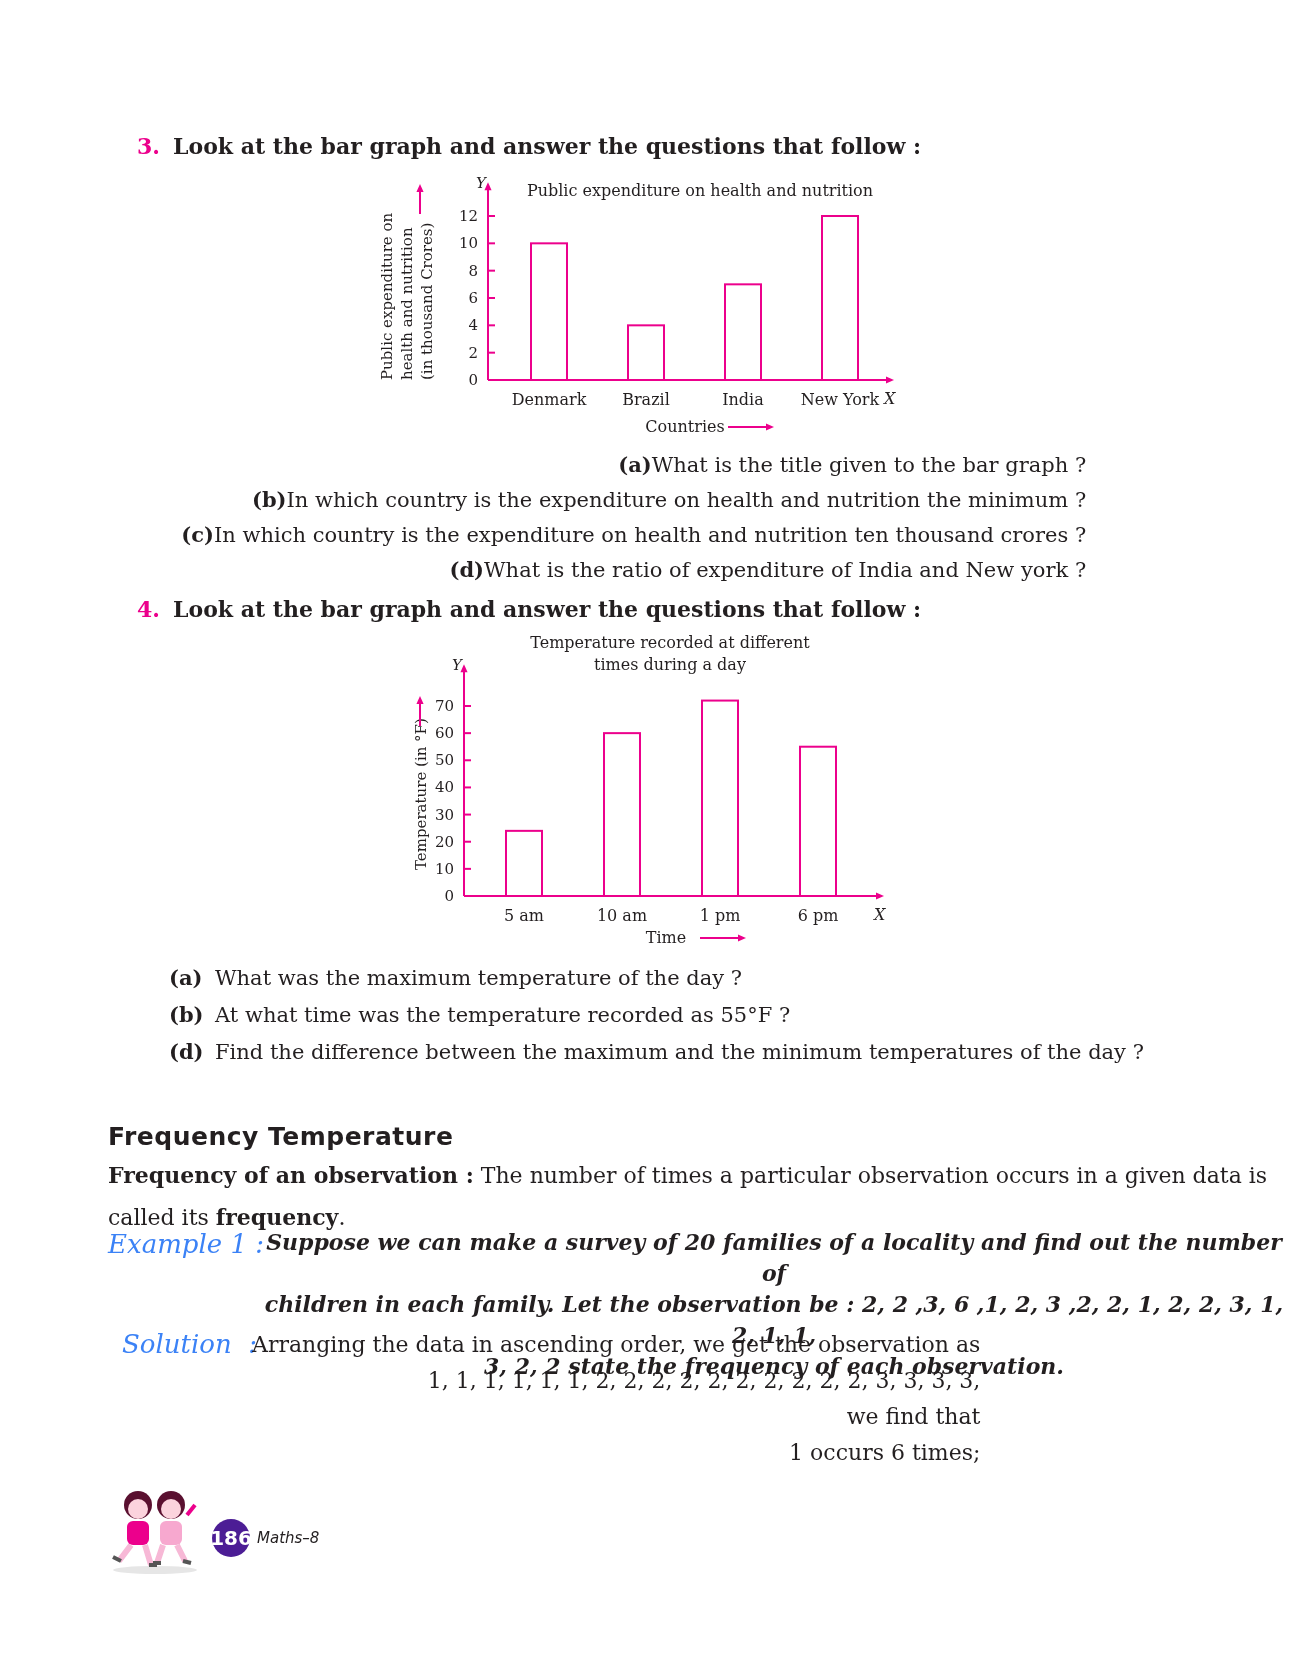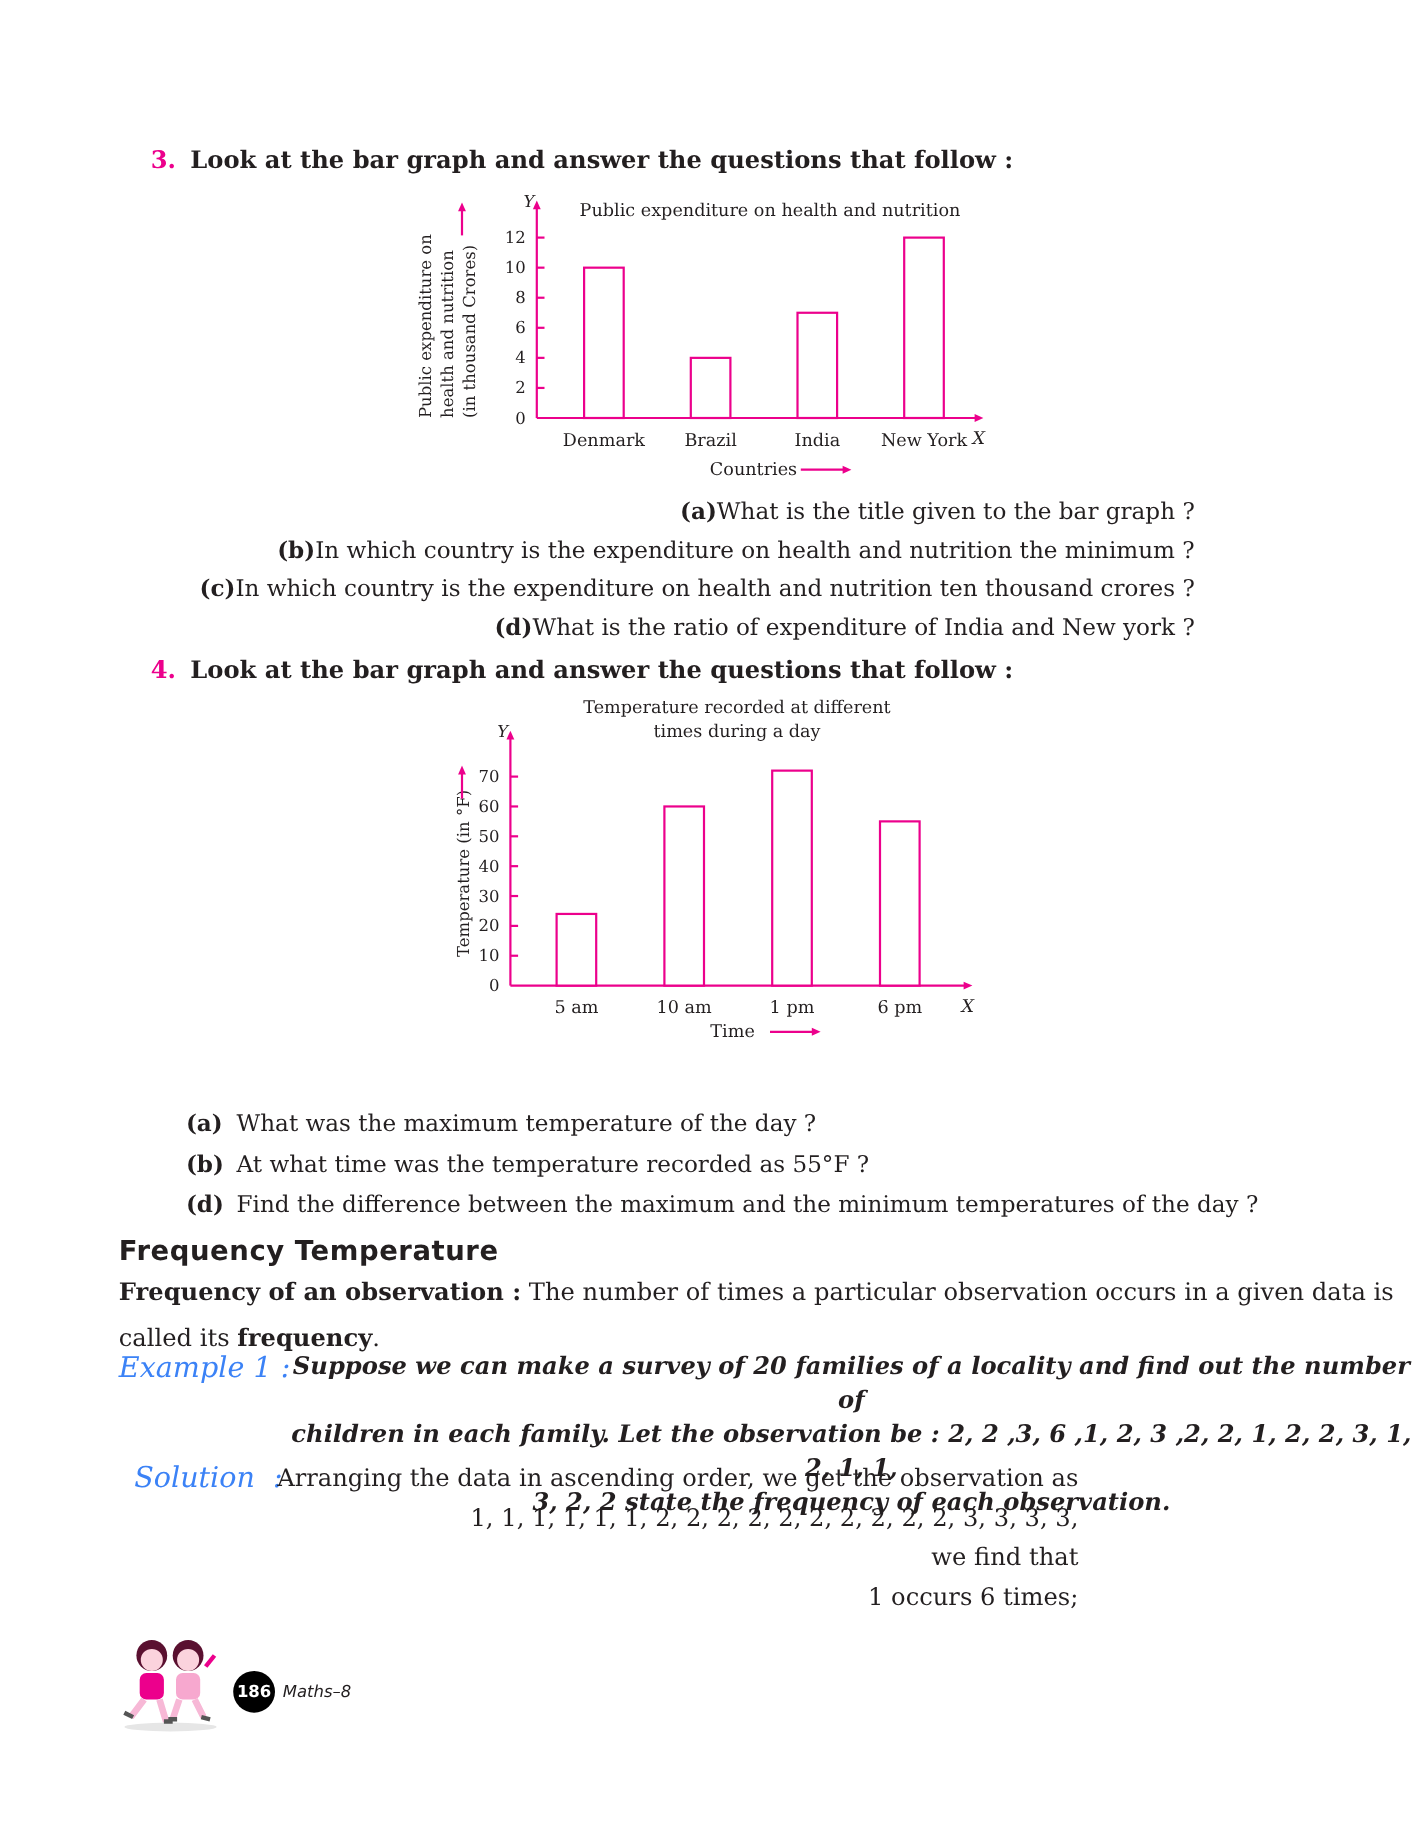--- a/index.html
+++ b/index.html
@@ -7,21 +7,21 @@
   .abs{position:absolute;}
   .qhead{font-family:"DejaVu Serif",serif;font-weight:bold;font-size:22px;white-space:nowrap;}
   .qnum{color:#ec008c;display:inline-block;width:36px;}
   .sub{font-family:"DejaVu Serif",serif;font-size:21px;white-space:nowrap;}
   .sub .lbl{font-weight:bold;display:inline-block;width:46px;}
   .para{font-family:"DejaVu Serif",serif;font-size:22px;white-space:nowrap;text-align:right;}
   .sec{font-family:"DejaVu Sans",sans-serif;font-weight:bold;font-size:25px;letter-spacing:0.5px;}
   .ex-lbl{color:#3b82f6;font-style:italic;font-size:26px;}
   .ex-body{font-weight:bold;font-style:italic;font-size:22px;line-height:31px;text-align:center;}
   svg text{font-family:"DejaVu Serif",serif;fill:#231f20;}
-  .pg{width:38px;height:38px;border-radius:50%;background:#000000;color:#fff;font-family:"DejaVu Sans",sans-serif;font-weight:bold;font-size:15px;display:flex;align-items:center;justify-content:center;}
+  .pg{width:38px;height:38px;border-radius:50%;background:#4c1d95;color:#fff;font-family:"DejaVu Sans",sans-serif;font-weight:bold;font-size:20px;display:flex;align-items:center;justify-content:center;}
   .book{font-family:"DejaVu Sans",sans-serif;font-style:italic;font-size:15px;}
 </style>
 </head>
 <body>
 
 <div class="abs qhead" style="left:137px;top:133px;"><span class="qnum">3.</span><span>Look at the bar graph and answer the questions that follow :</span></div>
 
 <svg class="abs" id="chart1" style="left:370px;top:170px;" width="560" height="270">
     <line x1="118" y1="210" x2="118" y2="18.333333333333343" stroke="#ec008c" stroke-width="2"></line>
     <polygon points="118,12.333333333333343 114.42857142857143,20.333333333333343 121.57142857142857,20.333333333333343" fill="#ec008c"></polygon>
@@ -105,21 +105,21 @@
     <text x="270" y="18" font-size="16" text-anchor="middle">Temperature recorded at different</text>
     <text x="270" y="40" font-size="16" text-anchor="middle">times during a day</text>
     <text x="266" y="313" font-size="16" text-anchor="middle">Time</text>
     <line x1="300" y1="308" x2="340" y2="308" stroke="#ec008c" stroke-width="2"></line>
     <polygon points="346,308 338,304.42857142857144 338,311.57142857142856" fill="#ec008c"></polygon>
     <text transform="translate(26,240) rotate(-90)" x="0" y="0" font-size="15">Temperature (in °F)</text>
     <line x1="20" y1="96" x2="20" y2="72" stroke="#ec008c" stroke-width="2"></line>
     <polygon points="20,66 16.428571428571427,74 23.571428571428573,74" fill="#ec008c"></polygon>
   </svg>
 
-<div class="abs" style="left:169px;top:965px;margin-top:43px;">
+<div class="abs" style="left:169px;top:965px;">
   <div class="sub" style="height:37px;"><span class="lbl">(a)</span><span>What was the maximum temperature of the day ?</span></div>
   <div class="sub" style="height:37px;"><span class="lbl">(b)</span><span>At what time was the temperature recorded as 55°F ?</span></div>
   <div class="sub" style="height:37px;"><span class="lbl">(d)</span><span>Find the difference between the maximum and the minimum temperatures of the day ?</span></div>
 </div>
 
 <div class="abs sec" style="left:108px;top:1122px;">Frequency Temperature</div>
 <div class="abs para" style="left:108px;top:1162px;"><b>Frequency of an observation :</b><span> The number of times a particular observation occurs in a given data is</span></div>
 <div class="abs para" style="left:108px;top:1204px;"><span>called its </span><b>frequency</b><span>.</span></div>
 
 <div class="abs ex-lbl" style="left:108px;top:1229px;">Example 1 :</div>

